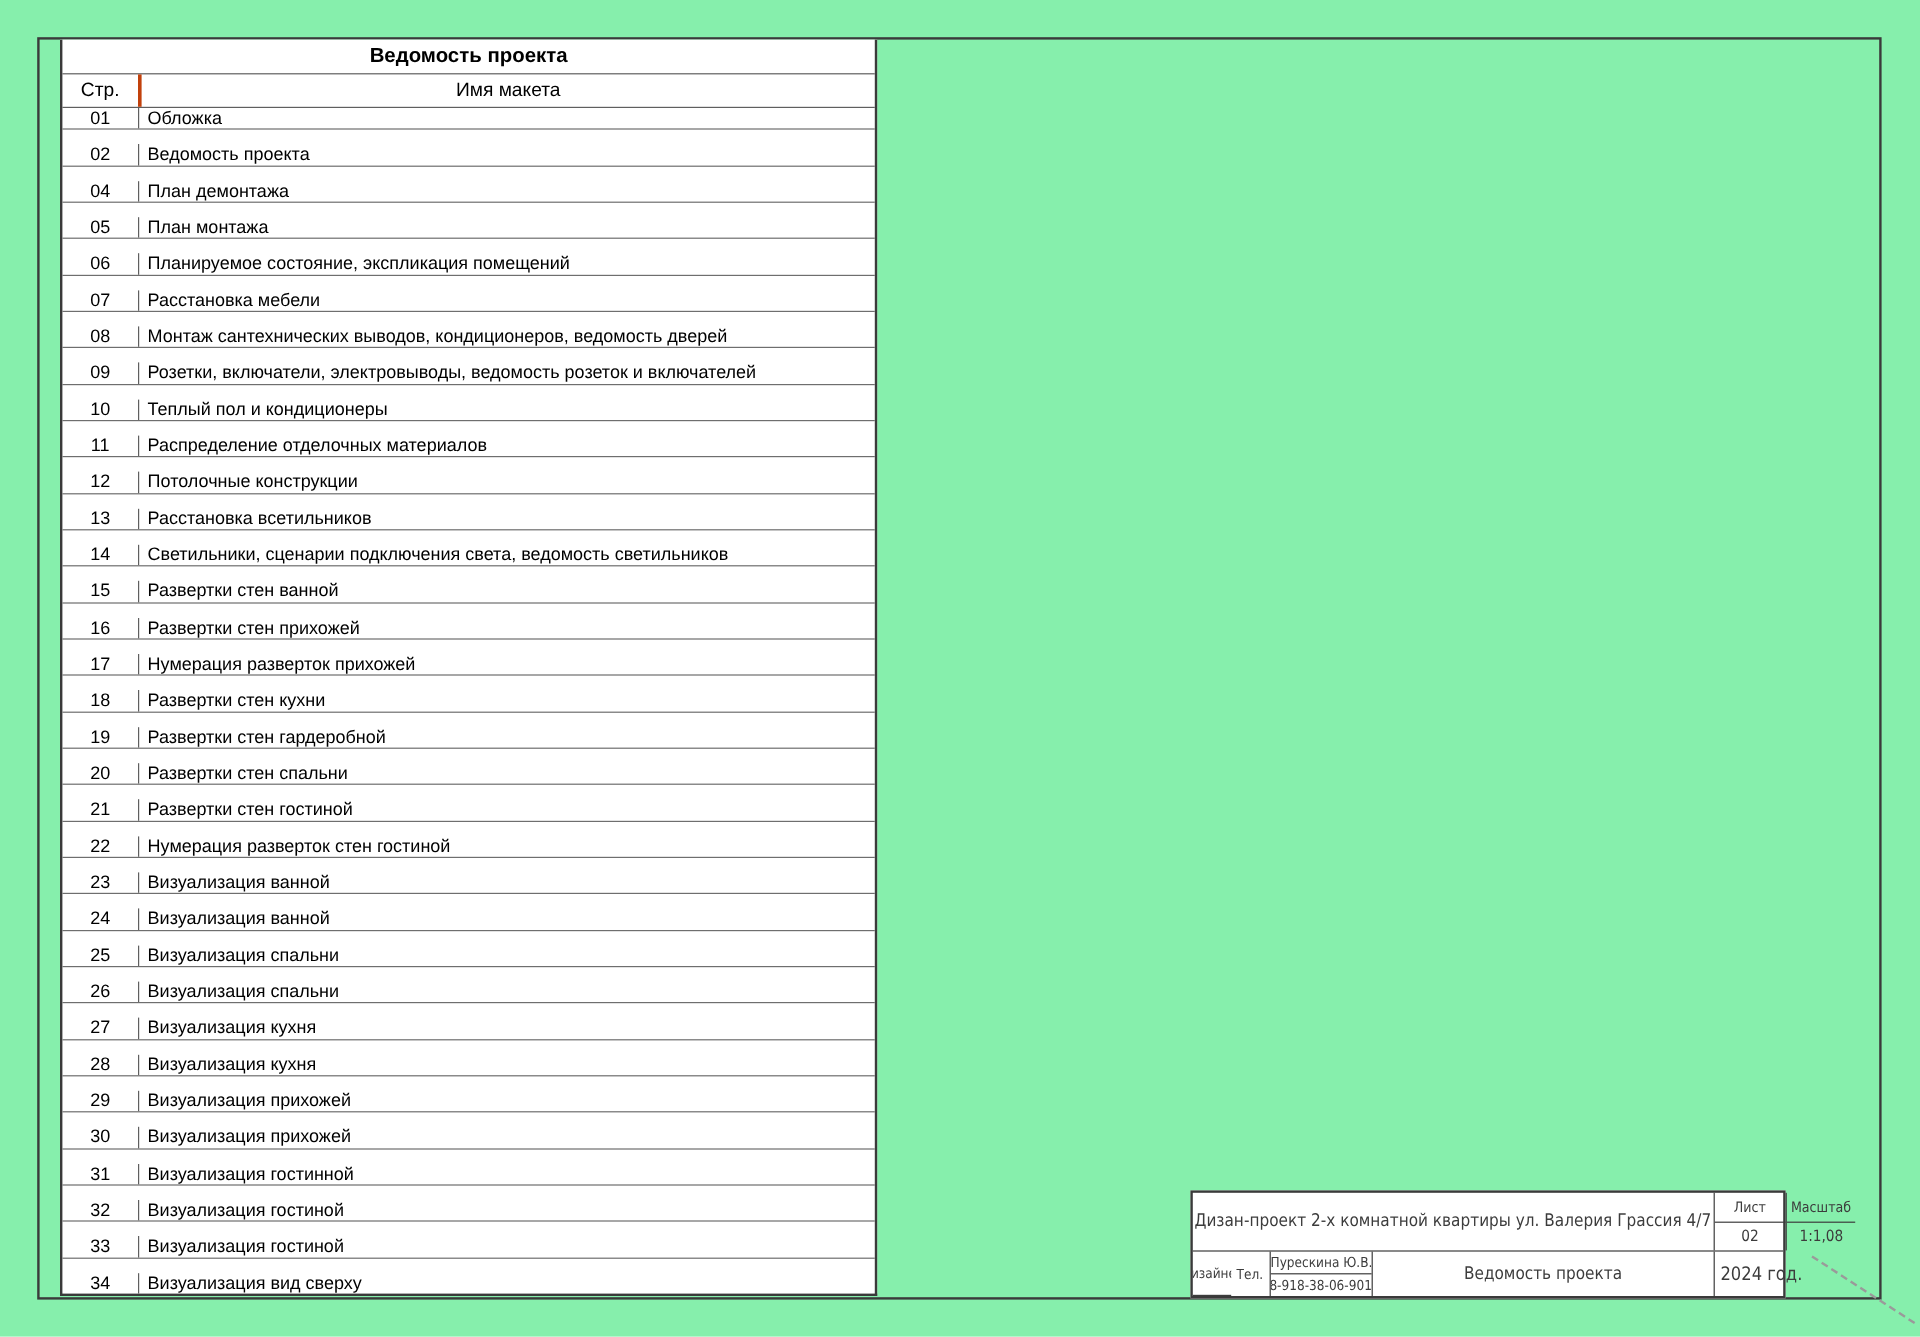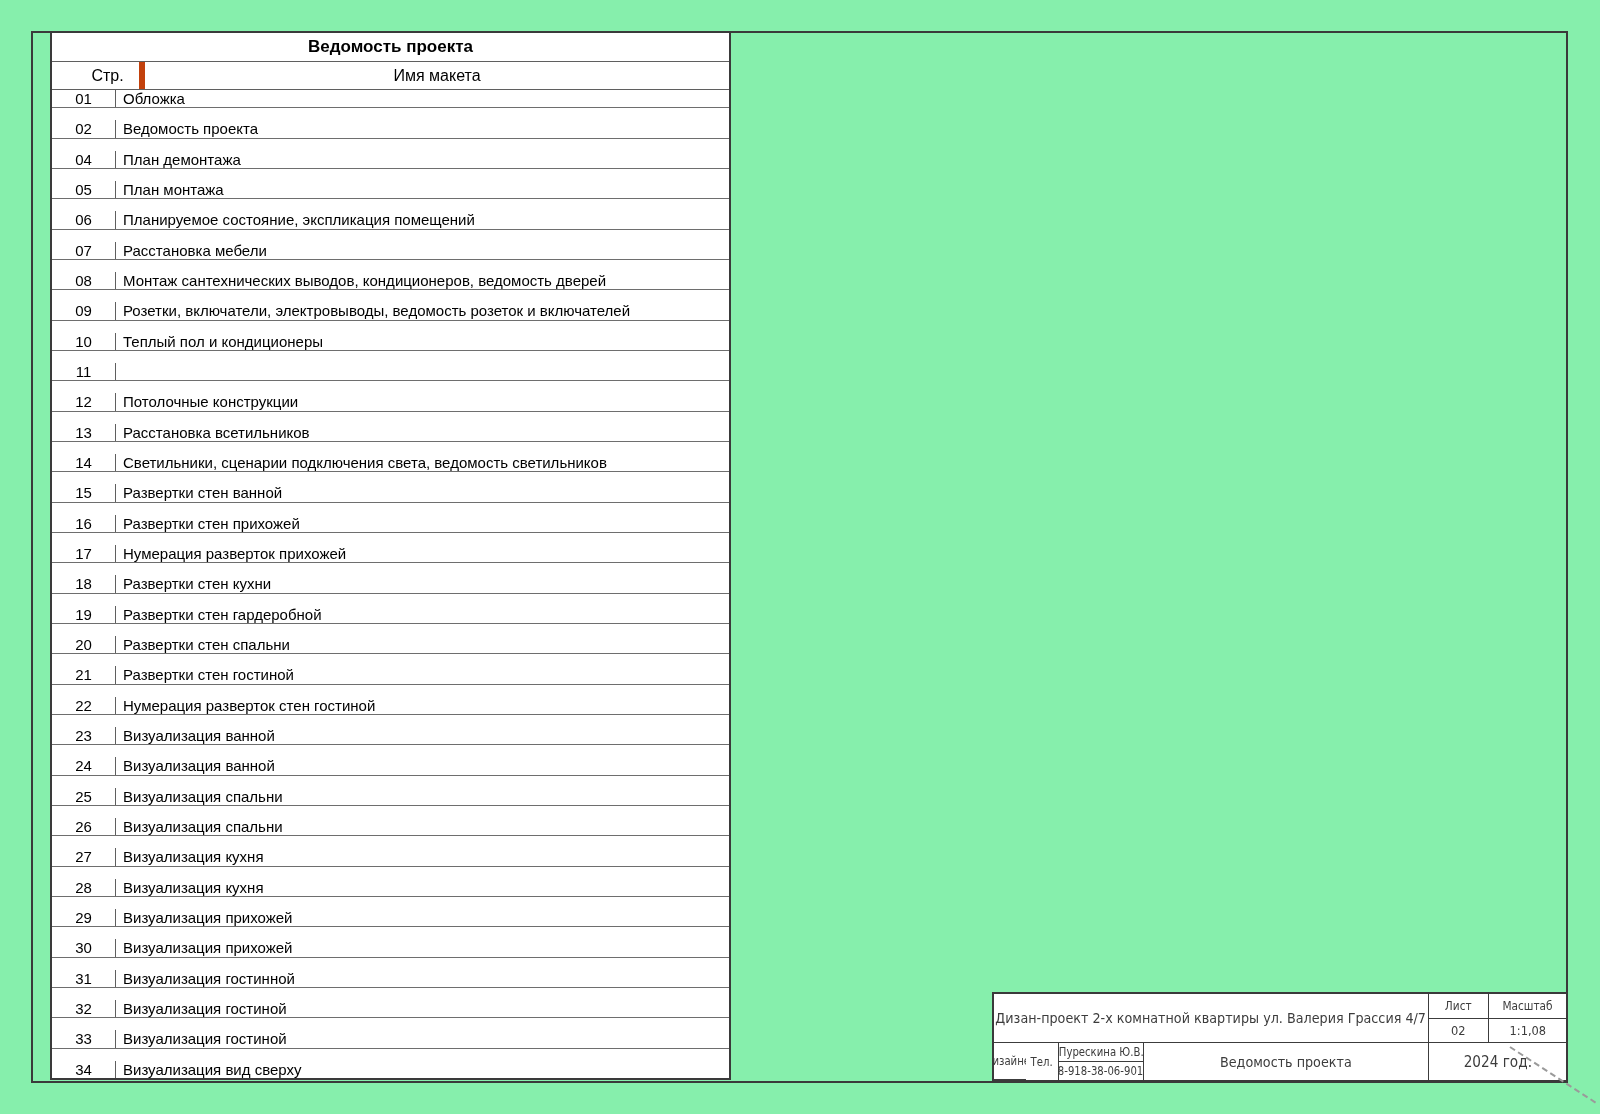--- a/index.html
+++ b/index.html
@@ -22,33 +22,33 @@
     display:flex; flex-direction:column;
   }
   .ptable-title {
     height:28px; flex:0 0 28px; display:flex; align-items:center; justify-content:center;
     font-size:17px; font-weight:bold; border-bottom:1px solid #5f5f5f;
   }
   .ptable-head {
     height:27px; flex:0 0 27px; display:flex; font-size:16px;
     border-bottom:1px solid #5f5f5f;
   }
-  .head-num { width:63px; flex:0 0 63px; border-right:6px solid #c2410c;
-    display:flex; align-items:center; justify-content:center;padding-left:24px; }
+  .head-num { width:63px; flex:0 0 63px; border-right:3px solid #c2410c;
+    display:flex; align-items:center; justify-content:center; }
   .head-name { flex:1; display:flex; align-items:center; justify-content:center; }
   .ptable-rows { flex:1; display:flex; flex-direction:column;gap:12px; }
   .t-row { flex:1 1 0; display:flex; font-size:15px; border-bottom:1px solid #6e6e6e; min-height:0; }
   .t-row:last-child { border-bottom:none; }
   .c-num { width:63px; flex:0 0 63px; border-right:1px solid #5f5f5f;
     display:flex; align-items:center; justify-content:center; }
   .c-name { flex:1; display:flex; align-items:center; padding-left:7px; overflow:hidden; white-space:nowrap; }
 
   
   .stamp {
-    position:absolute; left:992px; top:992px; width:576px; height:90px;
+    position:absolute; left:992px; top:992px; width:496px; height:90px;
     box-sizing:border-box; border:2px solid #3a3a3a; background:#fff;
     display:flex; flex-direction:column;
     font-family:"DejaVu Sans", sans-serif; color:#3c3c3c;
   }
   .stamp-top { flex:0 0 48px; display:flex; border-bottom:1px solid #3c3c3c; }
   .stamp-project { width:434px; flex:0 0 434px; border-right:1px solid #3c3c3c;
     display:flex; align-items:center; justify-content:center; font-size:14.5px; overflow:hidden; }
   .stamp-sheetcol { width:59px; flex:0 0 59px; border-right:1px solid #3c3c3c;
     display:flex; flex-direction:column; }
   .stamp-scalecol { flex:1; display:flex; flex-direction:column; }
@@ -118,20 +118,21 @@
         <div class="t-row">
           <div class="c-num">09</div>
           <div class="c-name">Розетки, включатели, электровыводы, ведомость розеток и включателей</div>
         </div>
         <div class="t-row">
           <div class="c-num">10</div>
           <div class="c-name">Теплый пол и кондиционеры</div>
         </div>
         <div class="t-row">
           <div class="c-num">11</div>
+          <div class="c-name">Распределение отделочных материалов</div>
         </div>
         <div class="t-row">
           <div class="c-num">12</div>
           <div class="c-name">Потолочные конструкции</div>
         </div>
         <div class="t-row">
           <div class="c-num">13</div>
           <div class="c-name">Расстановка всетильников</div>
         </div>
         <div class="t-row">

